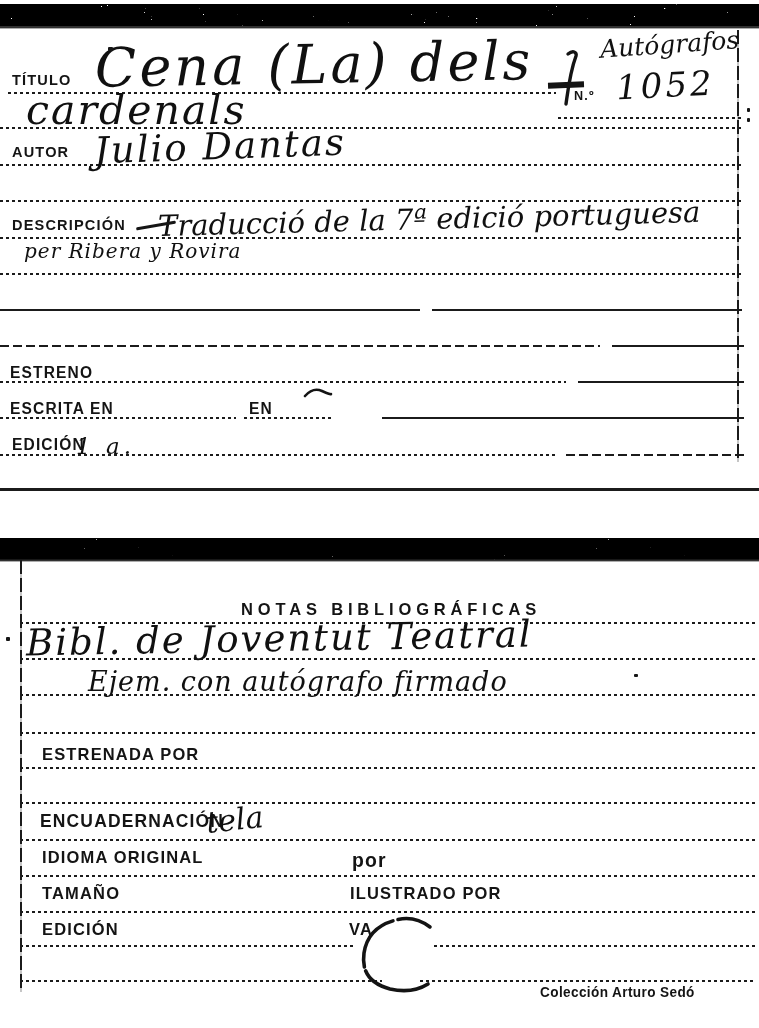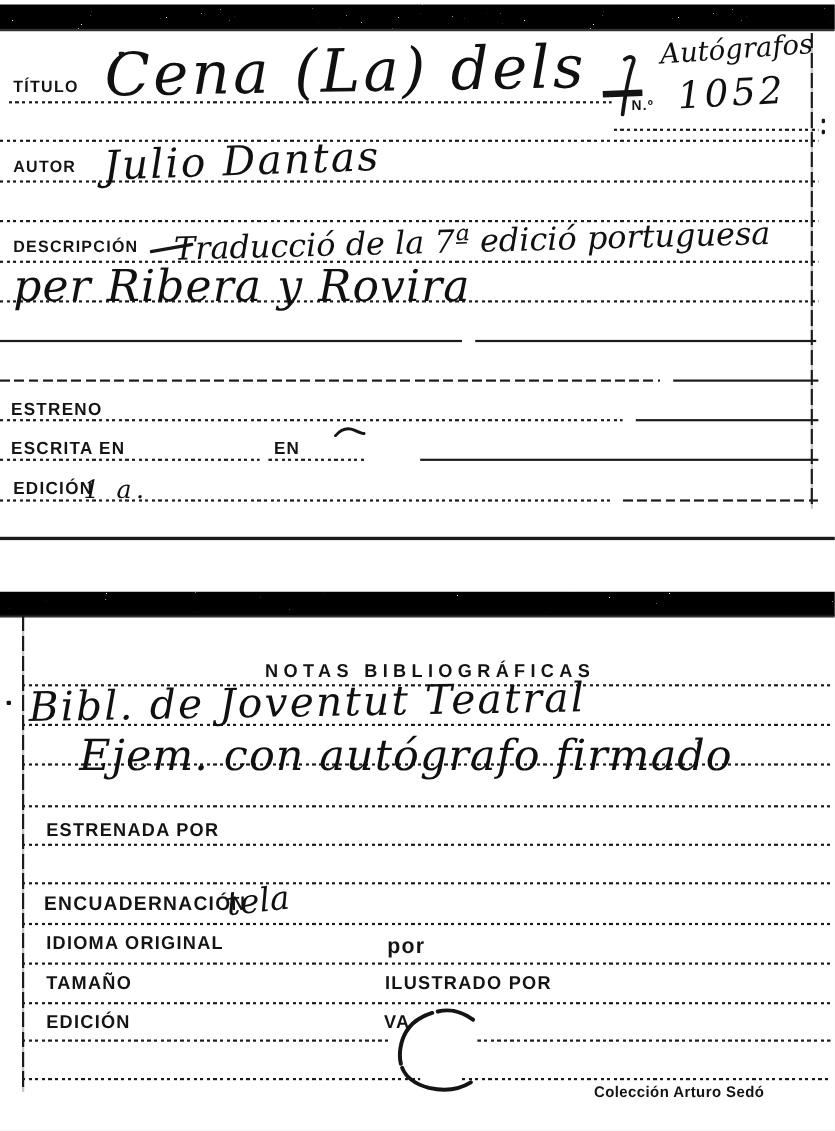--- a/index.html
+++ b/index.html
@@ -80,23 +80,24 @@
   <div class="lbl" style="left:12px;top:143px;font-size:15px">AUTOR</div>
   <div class="lbl" style="left:12px;top:216px;font-size:15px">DESCRIPCIÓN</div>
   <div class="lbl" style="left:10px;top:364px;font-size:16px">ESTRENO</div>
   <div class="lbl" style="left:10px;top:400px;font-size:16px">ESCRITA EN</div>
   <div class="lbl" style="left:249px;top:400px;font-size:16px">EN</div>
   <div class="lbl" style="left:12px;top:436px;font-size:16px">EDICIÓN</div>
 
   <div class="hw" style="left:600px;top:32px;font-size:25px;transform:rotate(-4deg)">Autógrafos</div>
   <div class="hw" style="left:95px;top:38px;font-size:54px;letter-spacing:3px;transform:rotate(-1deg)">Cena (La) dels</div>
   <div class="hw" style="left:616px;top:68px;font-size:34px;letter-spacing:3px;transform:rotate(-3deg)">1052</div>
+  <div class="hw" style="left:26px;top:90px;font-size:41px;letter-spacing:2px">cardenals</div>
   <div class="hw" style="left:94px;top:128px;font-size:37px;letter-spacing:2px;transform:rotate(-2deg)">Julio Dantas</div>
   <div class="hw" style="left:158px;top:205px;font-size:29px;transform:rotate(-1.5deg)">Traducció de la 7ª edició portuguesa</div>
-  <div class="hw" style="left:12px;top:241px;font-size:40px;letter-spacing:1px">per Ribera y Rovira</div>
+  <div class="hw" style="left:24px;top:241px;font-size:20px;letter-spacing:1px">per Ribera y Rovira</div>
   <div class="hw" style="left:76px;top:435px;font-size:23px;letter-spacing:4px">1 a.</div>
 
   <div class="artifact" style="left:136px;top:224px;width:40px;height:3px;transform:rotate(-10deg)"></div>
 
   <svg style="position:absolute;left:546px;top:48px" width="40" height="62">
     <path d="M22 6 C 27 2 31 4 30 8 C 24 24 22 42 20 56" fill="none" stroke="#141414" stroke-width="3.4" stroke-linecap="round"></path>
     <rect x="2" y="34" width="36" height="6" fill="#141414" transform="rotate(-2 20 37)"></rect>
   </svg>
 
   <svg style="position:absolute;left:303px;top:386px" width="30" height="14">
@@ -123,21 +124,21 @@
   <div class="lbl" style="left:40px;top:811px;font-size:18px">ENCUADERNACIÓN</div>
   <div class="lbl" style="left:42px;top:848px;font-size:17px">IDIOMA ORIGINAL</div>
   <div class="lbl" style="left:352px;top:849px;font-size:20px;text-transform:none">por</div>
   <div class="lbl" style="left:42px;top:884px;font-size:17px">TAMAÑO</div>
   <div class="lbl" style="left:350px;top:884px;font-size:17px">ILUSTRADO POR</div>
   <div class="lbl" style="left:42px;top:920px;font-size:17px">EDICIÓN</div>
   <div class="lbl" style="left:349px;top:920px;font-size:17px">VA</div>
   <div class="lbl" style="left:540px;top:984px;font-size:14px;letter-spacing:.4px">Colección Arturo Sedó</div>
 
   <div class="hw" style="left:26px;top:620px;font-size:37px;letter-spacing:2px;transform:rotate(-1deg)">Bibl. de Joventut Teatral</div>
-  <div class="hw" style="left:72px;top:668px;font-size:39px;letter-spacing:1px">Ejem. con autógrafo firmado</div>
+  <div class="hw" style="left:88px;top:668px;font-size:27px;letter-spacing:1px">Ejem. con autógrafo firmado</div>
   <div class="hw" style="left:206px;top:805px;font-size:30px;transform:rotate(-6deg)">tela</div>
 
   <svg style="position:absolute;left:350px;top:903px" width="100" height="100">
     <path d="M 80 24 Q 64 12 46 17 Q 18 24 14 50 Q 10 78 40 86 Q 62 91 78 81" fill="none" stroke="#141414" stroke-width="3.6" stroke-linecap="round" stroke-dasharray="34 5 60 4 80"></path>
   </svg>
 
   <div class="artifact" style="left:108px;top:47px;width:5px;height:4px"></div>
   <div class="artifact" style="left:747px;top:108px;width:3px;height:4px"></div>
   <div class="artifact" style="left:747px;top:118px;width:3px;height:4px"></div>
   <div class="artifact" style="left:6px;top:637px;width:4px;height:4px"></div>

